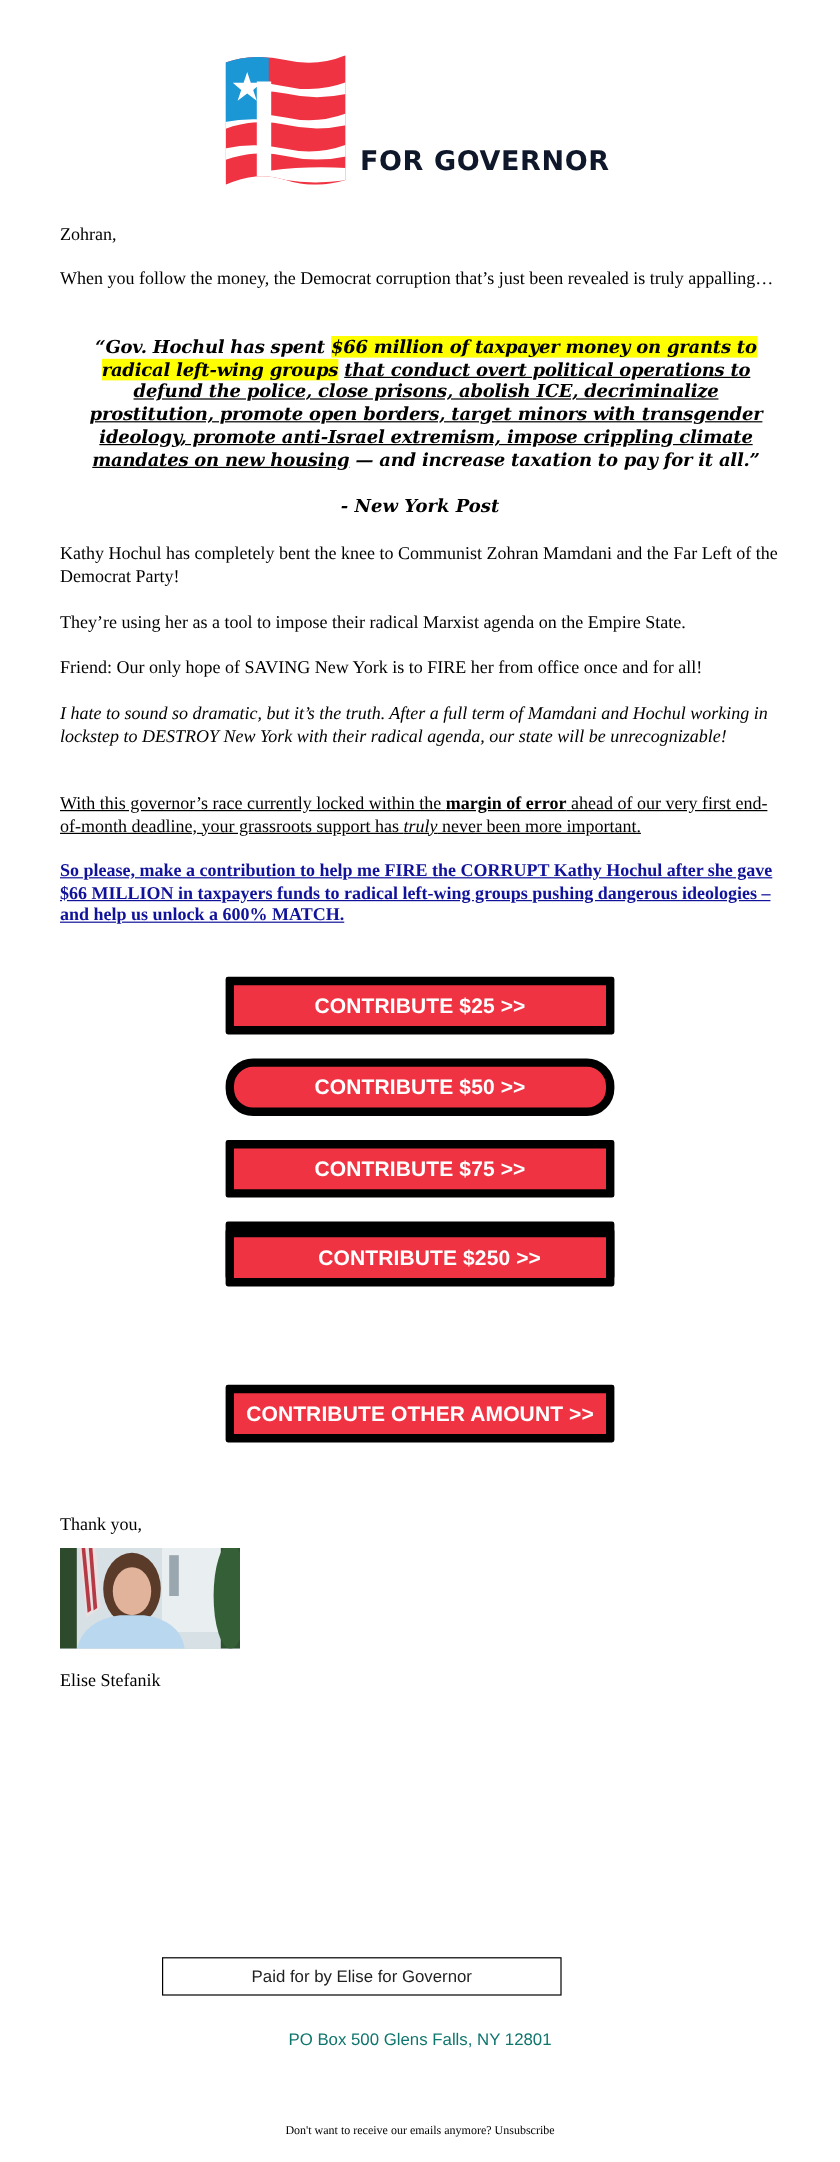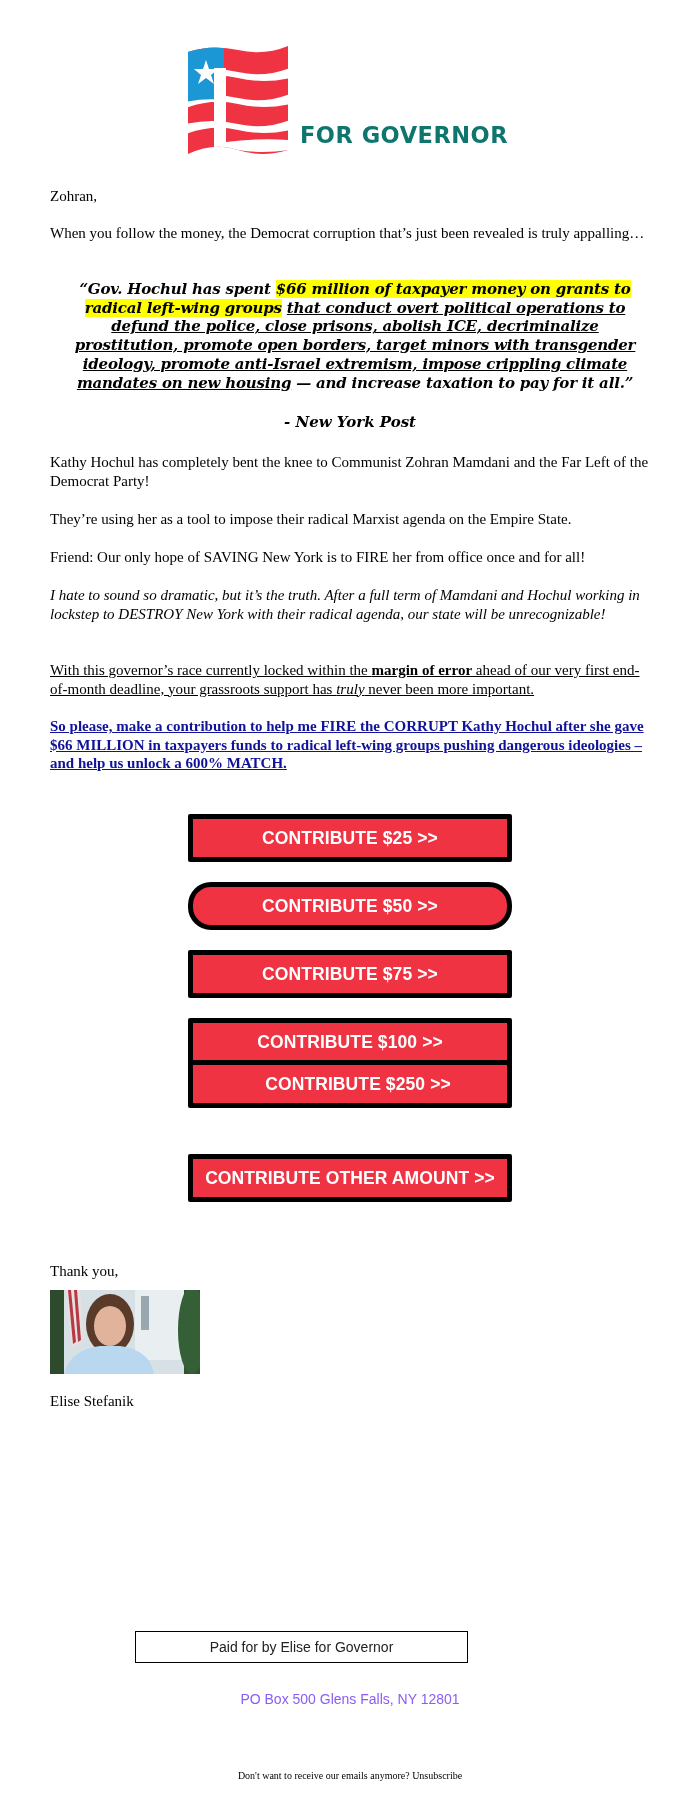--- a/index.html
+++ b/index.html
@@ -3,55 +3,55 @@
 <meta charset="utf-8">
 <style>
   html, body { margin: 0; padding: 0; background: #ffffff; }
   body { width: 700px; height: 1802px; position: relative; overflow: hidden; color: #000; }
   .serif { font-family: "Liberation Serif", "DejaVu Serif", serif; }
 
   
   .logo { position: absolute; left: 186px; top: 42px; width: 330px; height: 116px; }
   .logo-flag { position: absolute; left: 0; top: 0; width: 104px; height: 116px; }
   .logo-elise { position: absolute; left: 112px; top: 8px; font-family: "DejaVu Sans", "Liberation Sans", sans-serif; font-weight: bold; font-size: 66px; letter-spacing: 1px; color: #1b97d6; line-height: 1; }
-  .logo-gov { position: absolute; left: 114px; top: 82px; font-family: "DejaVu Sans", "Liberation Sans", sans-serif; font-weight: bold; font-size: 22.5px; letter-spacing: 0.5px; color: #0f766e; line-height: 1; }
+  .logo-gov { position: absolute; left: 114px; top: 82px; font-family: "DejaVu Sans", "Liberation Sans", sans-serif; font-weight: bold; font-size: 22.5px; letter-spacing: 0.5px; color: #0f172a; line-height: 1; }
 
   .content { position: absolute; left: 50px; width: 600px; font-size: 15px; line-height: 18.5px; }
   p { margin: 0; }
 
   .greeting { top: 187px; }
   .intro { top: 224px; }
 
   .quote { position: absolute; left: 60px; width: 590px; top: 280px; text-align: center; font-family: "DejaVu Serif", "Liberation Serif", serif; font-style: italic; font-weight: bold; font-size: 15px; line-height: 18.7px; letter-spacing: -0.2px; }
   .hl { background: #ffff00; }
   .ul { text-decoration: underline; }
 
   .source { position: absolute; left: 50px; width: 600px; top: 413px; text-align: center; font-family: "DejaVu Serif", "Liberation Serif", serif; font-style: italic; font-weight: bold; font-size: 15px; }
 
   .p1 { top: 453px; }
   .p2 { top: 510px; }
   .p3 { top: 548px; }
   .p4 { top: 586px; font-style: italic; }
   .p5 { top: 661px; text-decoration: underline; }
   .cta { top: 717px; font-weight: bold; color: #1a0dab; color: #10129a; text-decoration: underline; font-family: Liberation Serif, serif; }
 
-  .btn { position: absolute; left: 188px; width: 324px; height: 48px; background: #ef3342; border: 5px solid #000000; border-radius: 2px; box-sizing: border-box; color: #fff; font-family: "Liberation Sans", "DejaVu Sans", sans-serif; font-weight: bold; font-size: 17.5px; display: flex; align-items: center; justify-content: center; cursor: pointer; letter-spacing: 0.1px; }
+  .btn { position: absolute; left: 188px; width: 324px; height: 48px; background: #ef3342; border: 7px solid #000000; border-radius: 2px; box-sizing: border-box; color: #fff; font-family: "Liberation Sans", "DejaVu Sans", sans-serif; font-weight: bold; font-size: 17.5px; display: flex; align-items: center; justify-content: center; cursor: pointer; letter-spacing: 0.1px; }
   .b0 { top: 814px; }
   .b1 { top: 882px; border-radius: 23px; }
   .b2 { top: 950px; }
   .b3 { top: 1018px; }
-  .b4 { top: 1060px; padding-left: 16px; }
+  .b4 { top: 1024px; padding-left: 16px; }
   .b5 { top: 1154px; }
 
   .thanks { top: 1262px; }
   .photo { position: absolute; left: 50px; top: 1290px; width: 150px; height: 84px; overflow: hidden; background: #c9d6dd; }
   .signname { top: 1392px; }
 
   .paid-box { position: absolute; left: 135px; top: 1631px; width: 333px; height: 32px; border: 1.5px solid #000; box-sizing: border-box; display: flex; align-items: center; justify-content: center; font-family: "Liberation Sans", "DejaVu Sans", sans-serif; font-size: 14px; color: #222; }
-  .address { position: absolute; left: 0; width: 700px; top: 1691px; text-align: center; font-family: "Liberation Sans", "DejaVu Sans", sans-serif; font-size: 14px; color: #8b5cf6; }
+  .address { position: absolute; left: 0; width: 700px; top: 1691px; text-align: center; font-family: "Liberation Sans", "DejaVu Sans", sans-serif; font-size: 14px; color: #0f766e; }
   .unsub { position: absolute; left: 0; width: 700px; top: 1770px; text-align: center; font-family: "Liberation Serif", "DejaVu Serif", serif; font-size: 10px; color: #000; }
   .unsub a { color: #000; text-decoration: none; }
 </style>
 </head>
 <body>
 
 <div class="logo">
   <svg class="logo-flag" viewBox="0 0 104 116" xmlns="http://www.w3.org/2000/svg">
     <defs>
       <clipPath id="flagclip">

